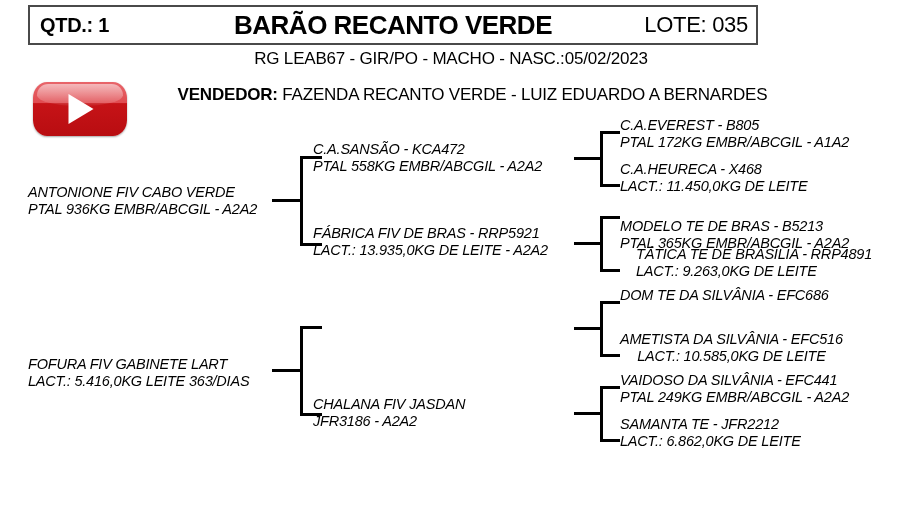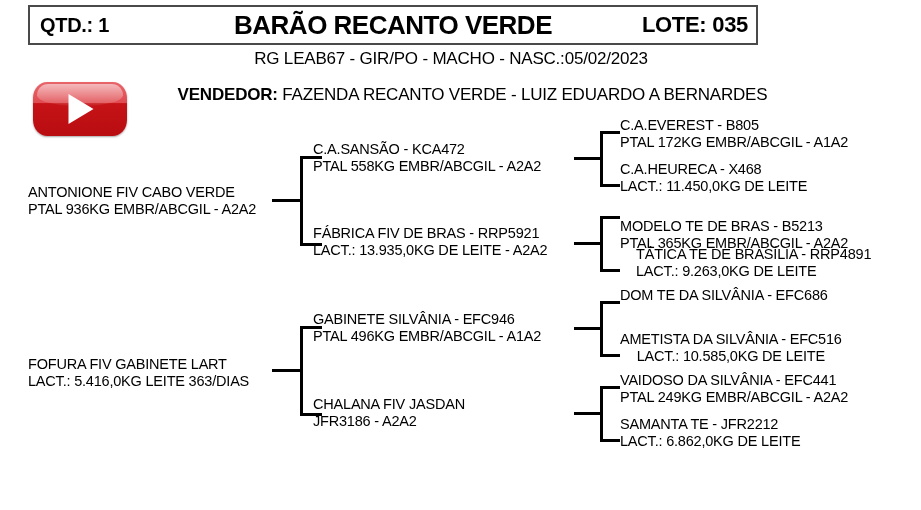--- a/index.html
+++ b/index.html
@@ -48,21 +48,21 @@
     font-weight: bold;
     letter-spacing: -0.5px;
     white-space: nowrap;
   }
   #lote-label {
     position: absolute;
     right: 8px;
     top: 50%;
     transform: translateY(-50%);
     font-size: 22px;
-    font-weight: bold;
+    font-weight: normal;
     letter-spacing: -0.3px;
     white-space: nowrap;
   }
 
   
   #subtitle-line {
     position: absolute;
     left: 0;
     top: 49px;
     width: 902px;
@@ -129,20 +129,21 @@
   
   #pedigree {
     position: absolute;
     left: 0;
     top: 0;
     width: 921px;
     height: 510px;
   }
   .node {
     position: absolute;
+    font-style: italic;
     font-size: 14.5px;
     line-height: 17px;
     letter-spacing: -0.2px;
     white-space: nowrap;
   }
   .node .l1, .node .l2 { display: block; }
 
   
   .bracket {
     position: absolute;
@@ -193,24 +194,20 @@
   <div class="stem" style="left:272px; top:369px; width:30px;"></div>
 
   <div class="node" style="left:313px; top:141px;">
     <span class="l1">C.A.SANSÃO - KCA472</span>
     <span class="l2">PTAL 558KG EMBR/ABCGIL - A2A2</span>
   </div>
   <div class="node" style="left:313px; top:225px;">
     <span class="l1">FÁBRICA FIV DE BRAS - RRP5921</span>
     <span class="l2">LACT.: 13.935,0KG DE LEITE - A2A2</span>
   </div>
-  <div class="node" style="left:313px; top:311px;">
-    <span class="l1">GABINETE SILVÂNIA - EFC946</span>
-    <span class="l2">PTAL 496KG EMBR/ABCGIL - A1A2</span>
-  </div>
   <div class="node" style="left:313px; top:396px;">
     <span class="l1">CHALANA FIV JASDAN</span>
     <span class="l2">JFR3186 - A2A2</span>
   </div>
 
   <div class="bracket" style="left:600px; top:131px; width:20px; height:56px;"></div>
   <div class="stem" style="left:574px; top:157px; width:28px;"></div>
 
   <div class="bracket" style="left:600px; top:216px; width:20px; height:56px;"></div>
   <div class="stem" style="left:574px; top:242px; width:28px;"></div>

